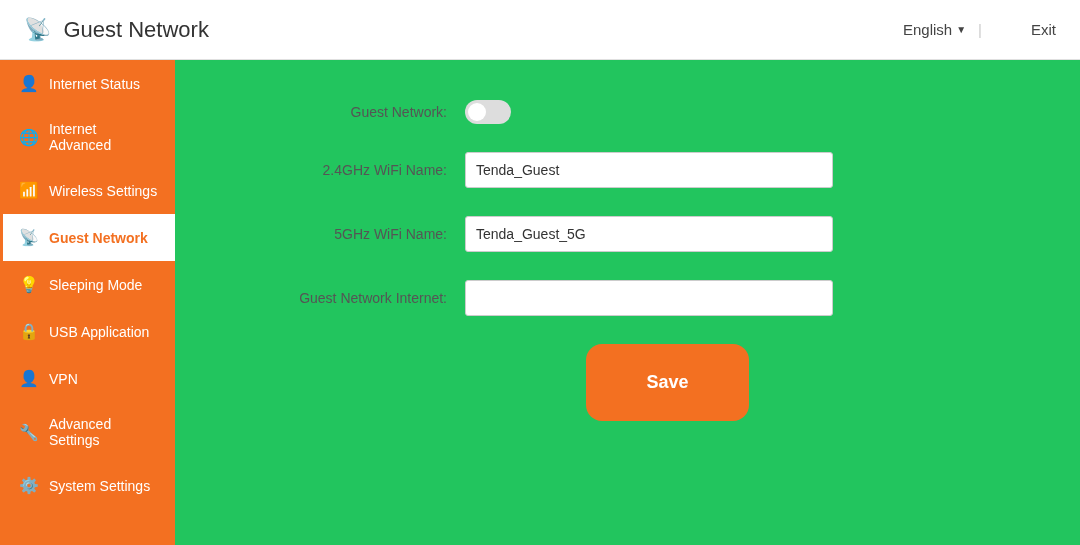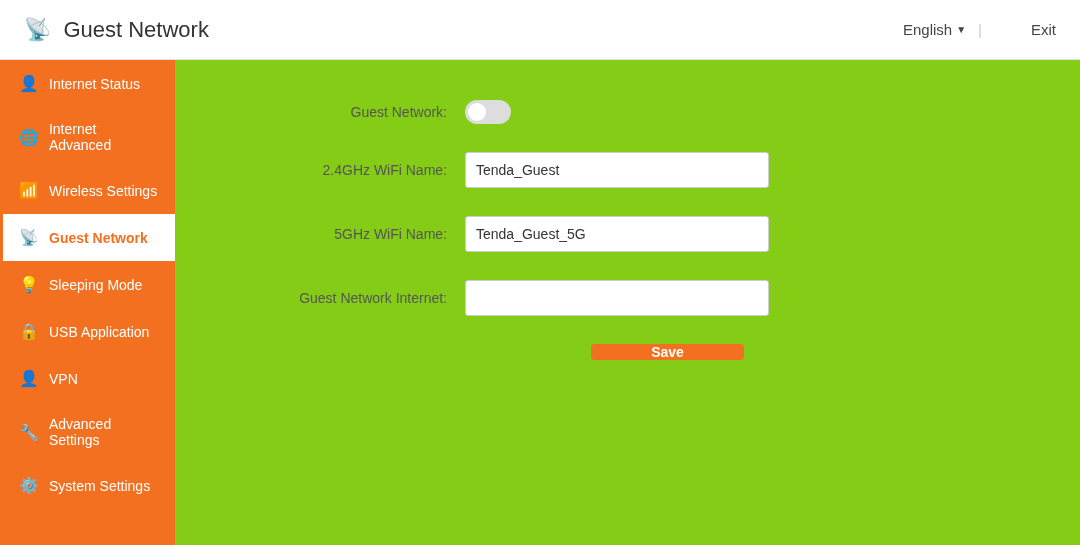--- a/index.html
+++ b/index.html
@@ -34,32 +34,32 @@
       font-size: 14px; transition: background 0.2s;
       border-left: 3px solid transparent;
     }
     .nav-item.active {
       background: #fff; color: #f37021; font-weight: bold;
       border-left: 3px solid #f37021;
     }
     .nav-item .nav-icon { font-size: 16px; width: 20px; text-align: center; }
 
     
-    .main { flex: 1; background: #84cc16; overflow-y: auto; }
+    .main { flex: 1; background: #22c55e; overflow-y: auto; }
     .content { padding: 40px 60px; }
 
     .form-group {
       display: flex; align-items: center; margin-bottom: 28px;
     }
     .form-label {
       width: 230px; text-align: right; padding-right: 18px;
       font-size: 14px; color: #555; flex-shrink: 0;
     }
     .form-input {
-      width: 304px; height: 36px; border: 1px solid #ccc;
+      width: 368px; height: 36px; border: 1px solid #ccc;
       border-radius: 3px; padding: 0 10px; font-size: 14px;
       outline: none; color: #333;
     }
 
     
     .toggle-wrap { display: flex; align-items: center; }
     .toggle {
       width: 46px; height: 24px; background: #ccc; border-radius: 12px;
       position: relative; cursor: pointer; transition: background 0.2s;
     }
@@ -67,22 +67,22 @@
       content: ''; position: absolute; top: 3px; left: 3px;
       width: 18px; height: 18px; background: #fff; border-radius: 50%;
       transition: left 0.2s;
     }
     .toggle.off { background: #ddd; }
 
     
     .save-wrap { display: flex; justify-content: center; margin-top: 20px; padding-left: 80px; }
     .save-btn {
       background: #f37021; color: #fff; border: none;
-      padding: 0 60px; font-size: 14px; font-weight: bold;
-      border-radius: 4px; cursor: pointer; transition: background 0.2s;
+      padding: 28px 60px; font-size: 18px; font-weight: bold;
+      border-radius: 16px; cursor: pointer; transition: background 0.2s;
     }
 
     
     .chevron { font-size: 10px; }
   </style>
 </head>
 <body>
 
 <div class="header">
   <div class="header-left">

